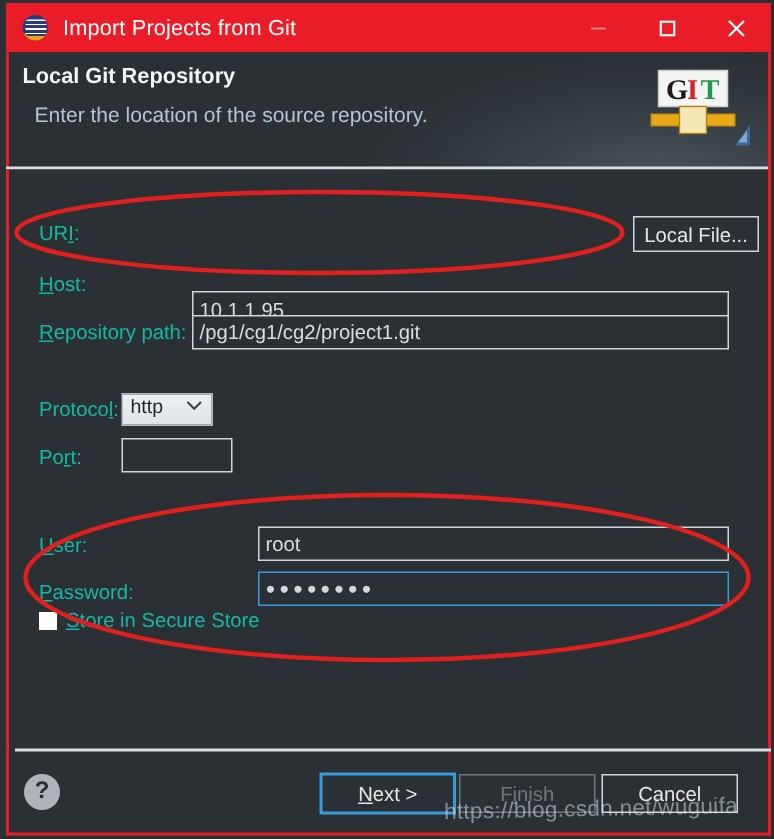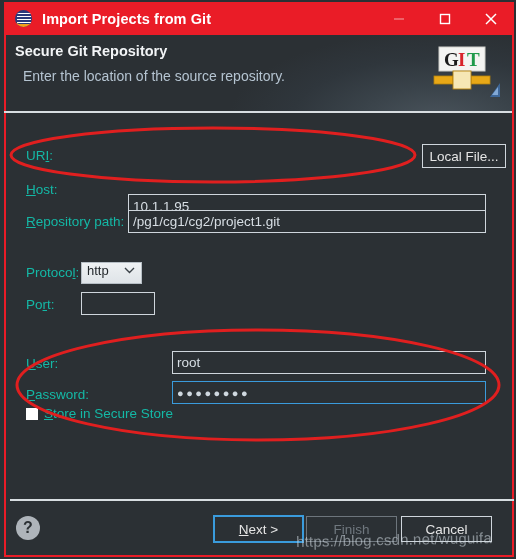--- a/index.html
+++ b/index.html
@@ -28,21 +28,20 @@
   #titlebar {
     position: absolute;
     left: 4px;
     top: 2px;
     width: 510px;
     height: 33px;
     background: #ea1c27;
     box-sizing: border-box;
     display: flex;
     align-items: center;
-    font-weight: bold;
   }
   #app-icon {
     width: 17px;
     height: 17px;
     margin-left: 11px;
     margin-right: 10px;
     flex: 0 0 auto;
     position: relative;
   }
   #app-icon .disc {
@@ -314,21 +313,21 @@
       <div class="winbtn">
         <svg width="16" height="16" viewBox="0 0 16 16">
           <line x1="3" y1="3" x2="13" y2="13" stroke="#ffffff" stroke-width="1.5"></line>
           <line x1="13" y1="3" x2="3" y2="13" stroke="#ffffff" stroke-width="1.5"></line>
         </svg>
       </div>
     </div>
   </div>
 
   <div id="header">
-    <div id="header-title">Secure Git Repository</div>
+    <div id="header-title">Local Git Repository</div>
     <div id="header-sub">Enter the location of the source repository.</div>
 
     <svg id="git-logo" viewBox="0 0 70 58">
 
       <rect x="9" y="2" width="46" height="24" fill="#f4f4f2" stroke="#cfcfcb" stroke-width="1"></rect>
       <text x="14" y="21" font-family="Liberation Serif, serif" font-size="19" font-weight="bold" fill="#1b1b1b">G</text>
       <text x="28" y="21" font-family="Liberation Serif, serif" font-size="19" font-weight="bold" fill="#d8232a">I</text>
       <text x="37" y="21" font-family="Liberation Serif, serif" font-size="19" font-weight="bold" fill="#1f9a4a">T</text>
 
       <rect x="4" y="31" width="19" height="8" fill="#e8a817" stroke="#b5820d" stroke-width="0.8"></rect>

